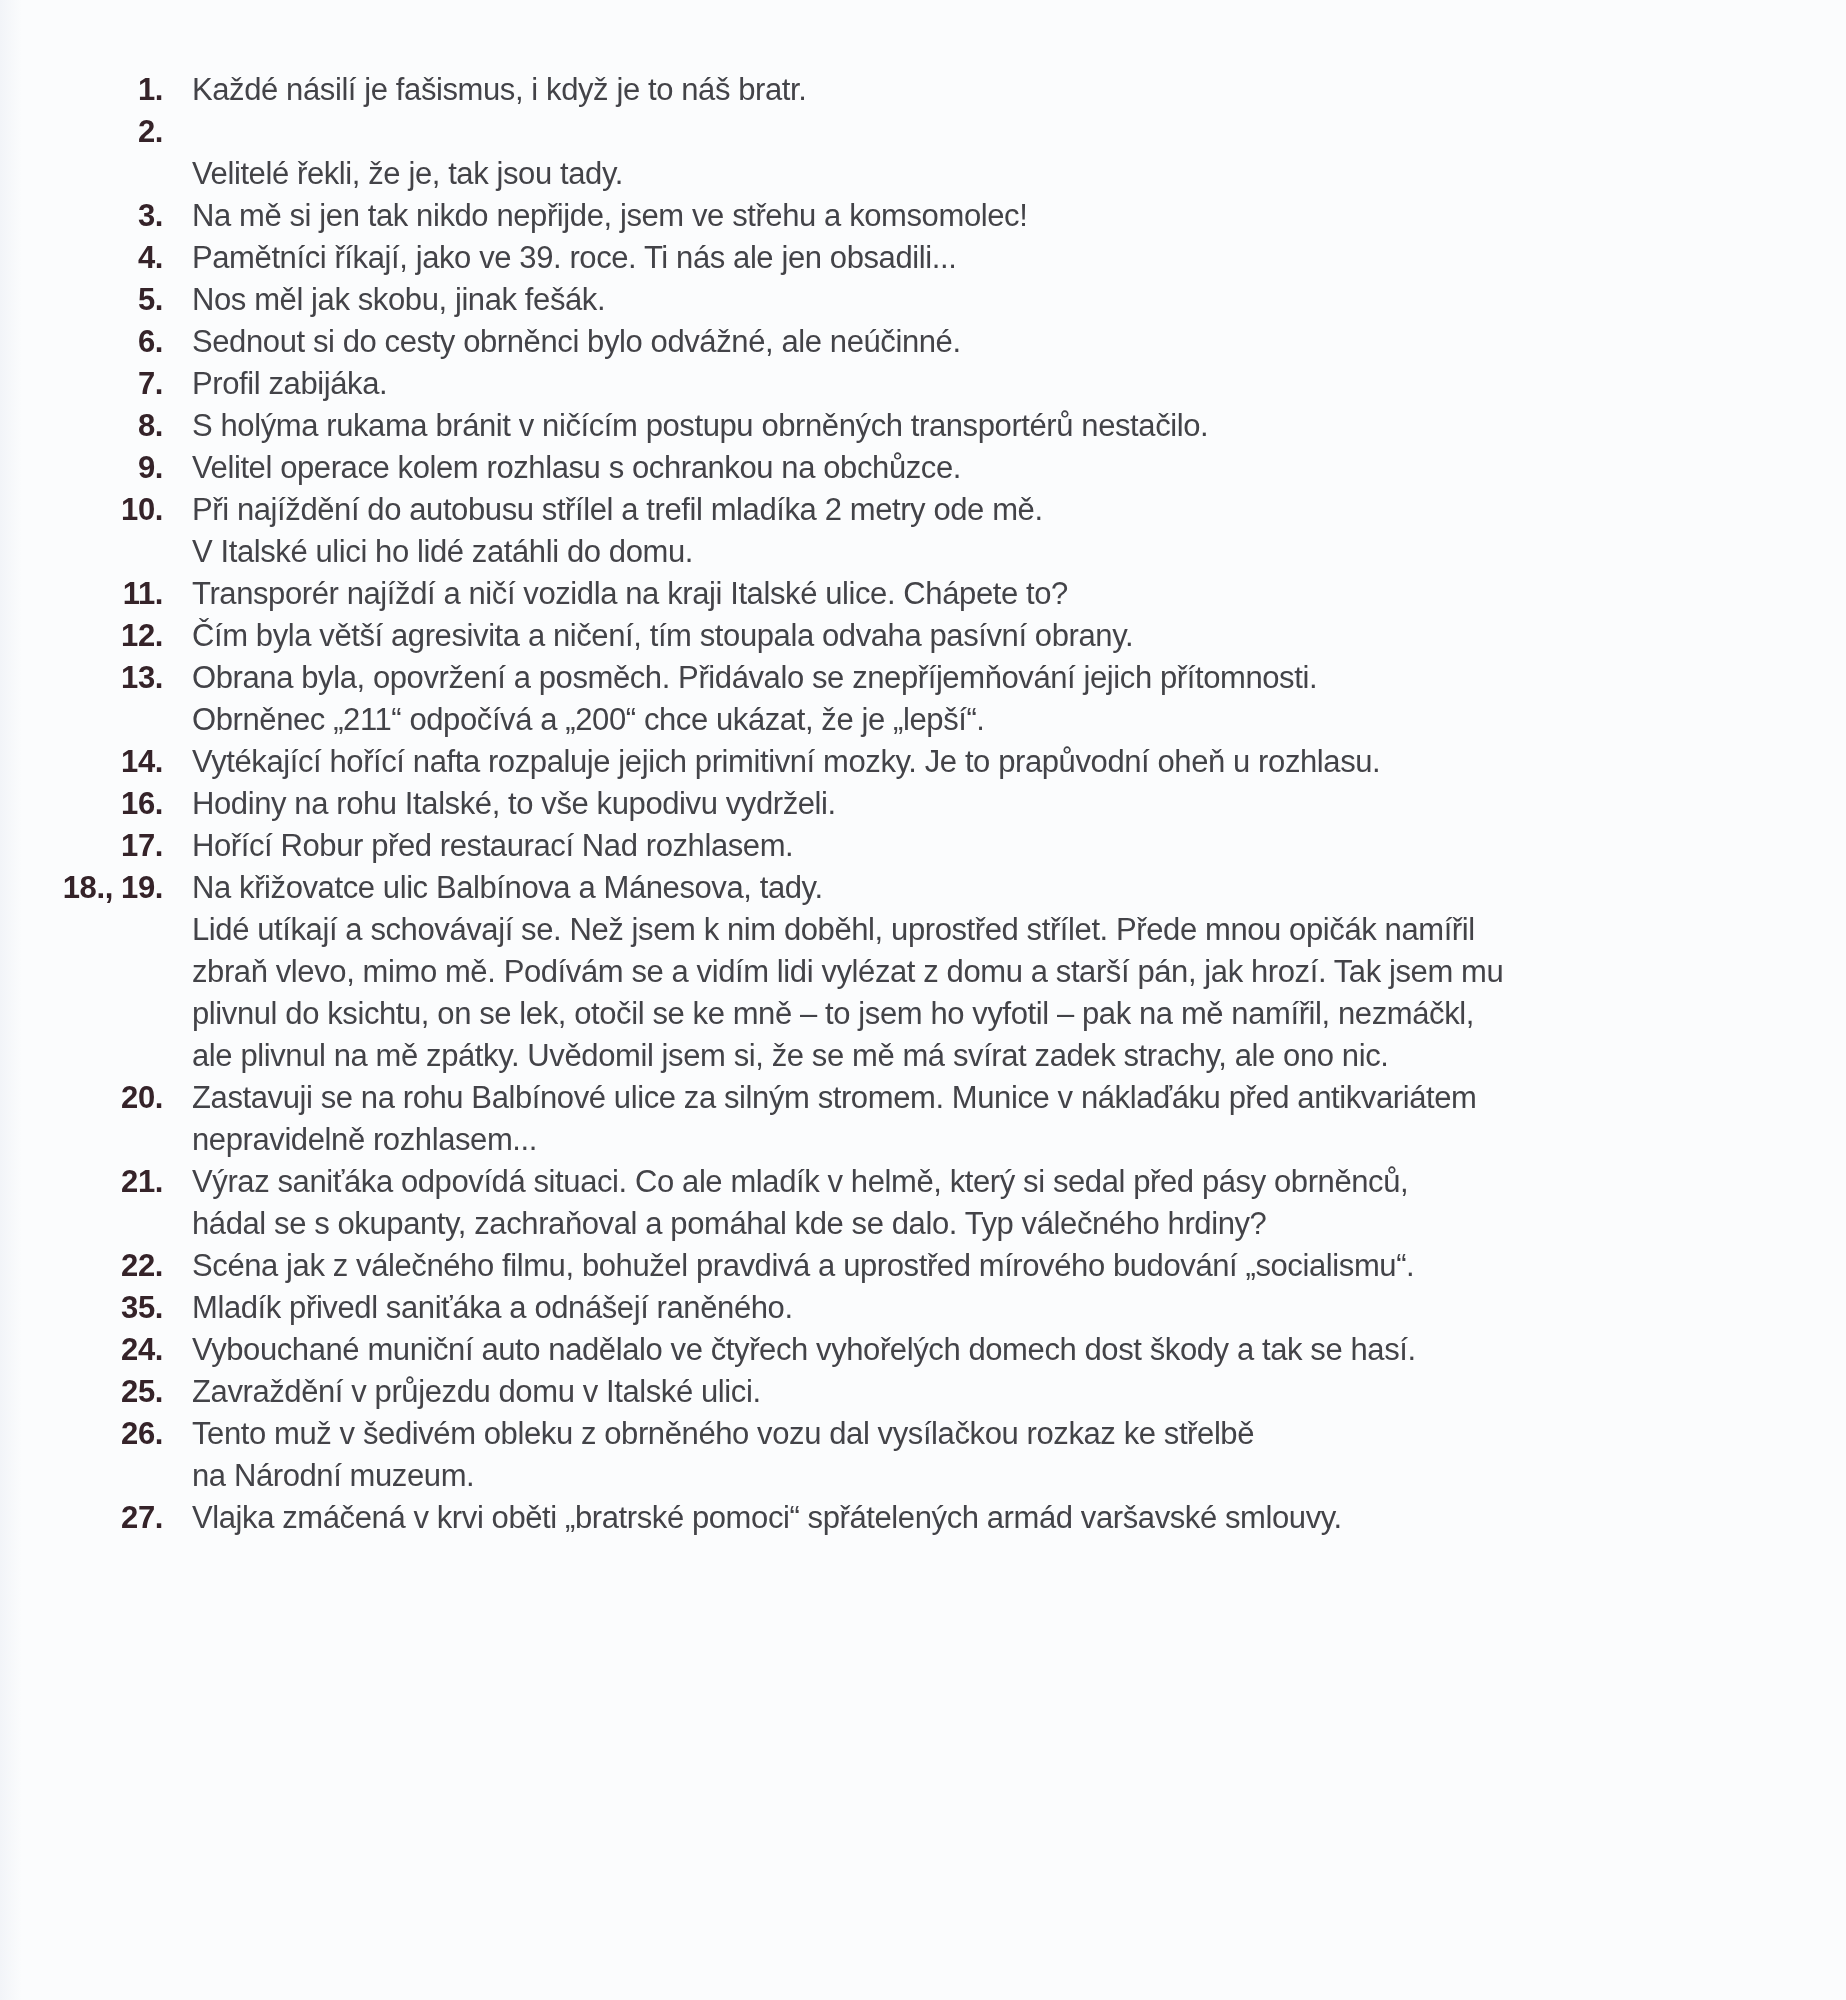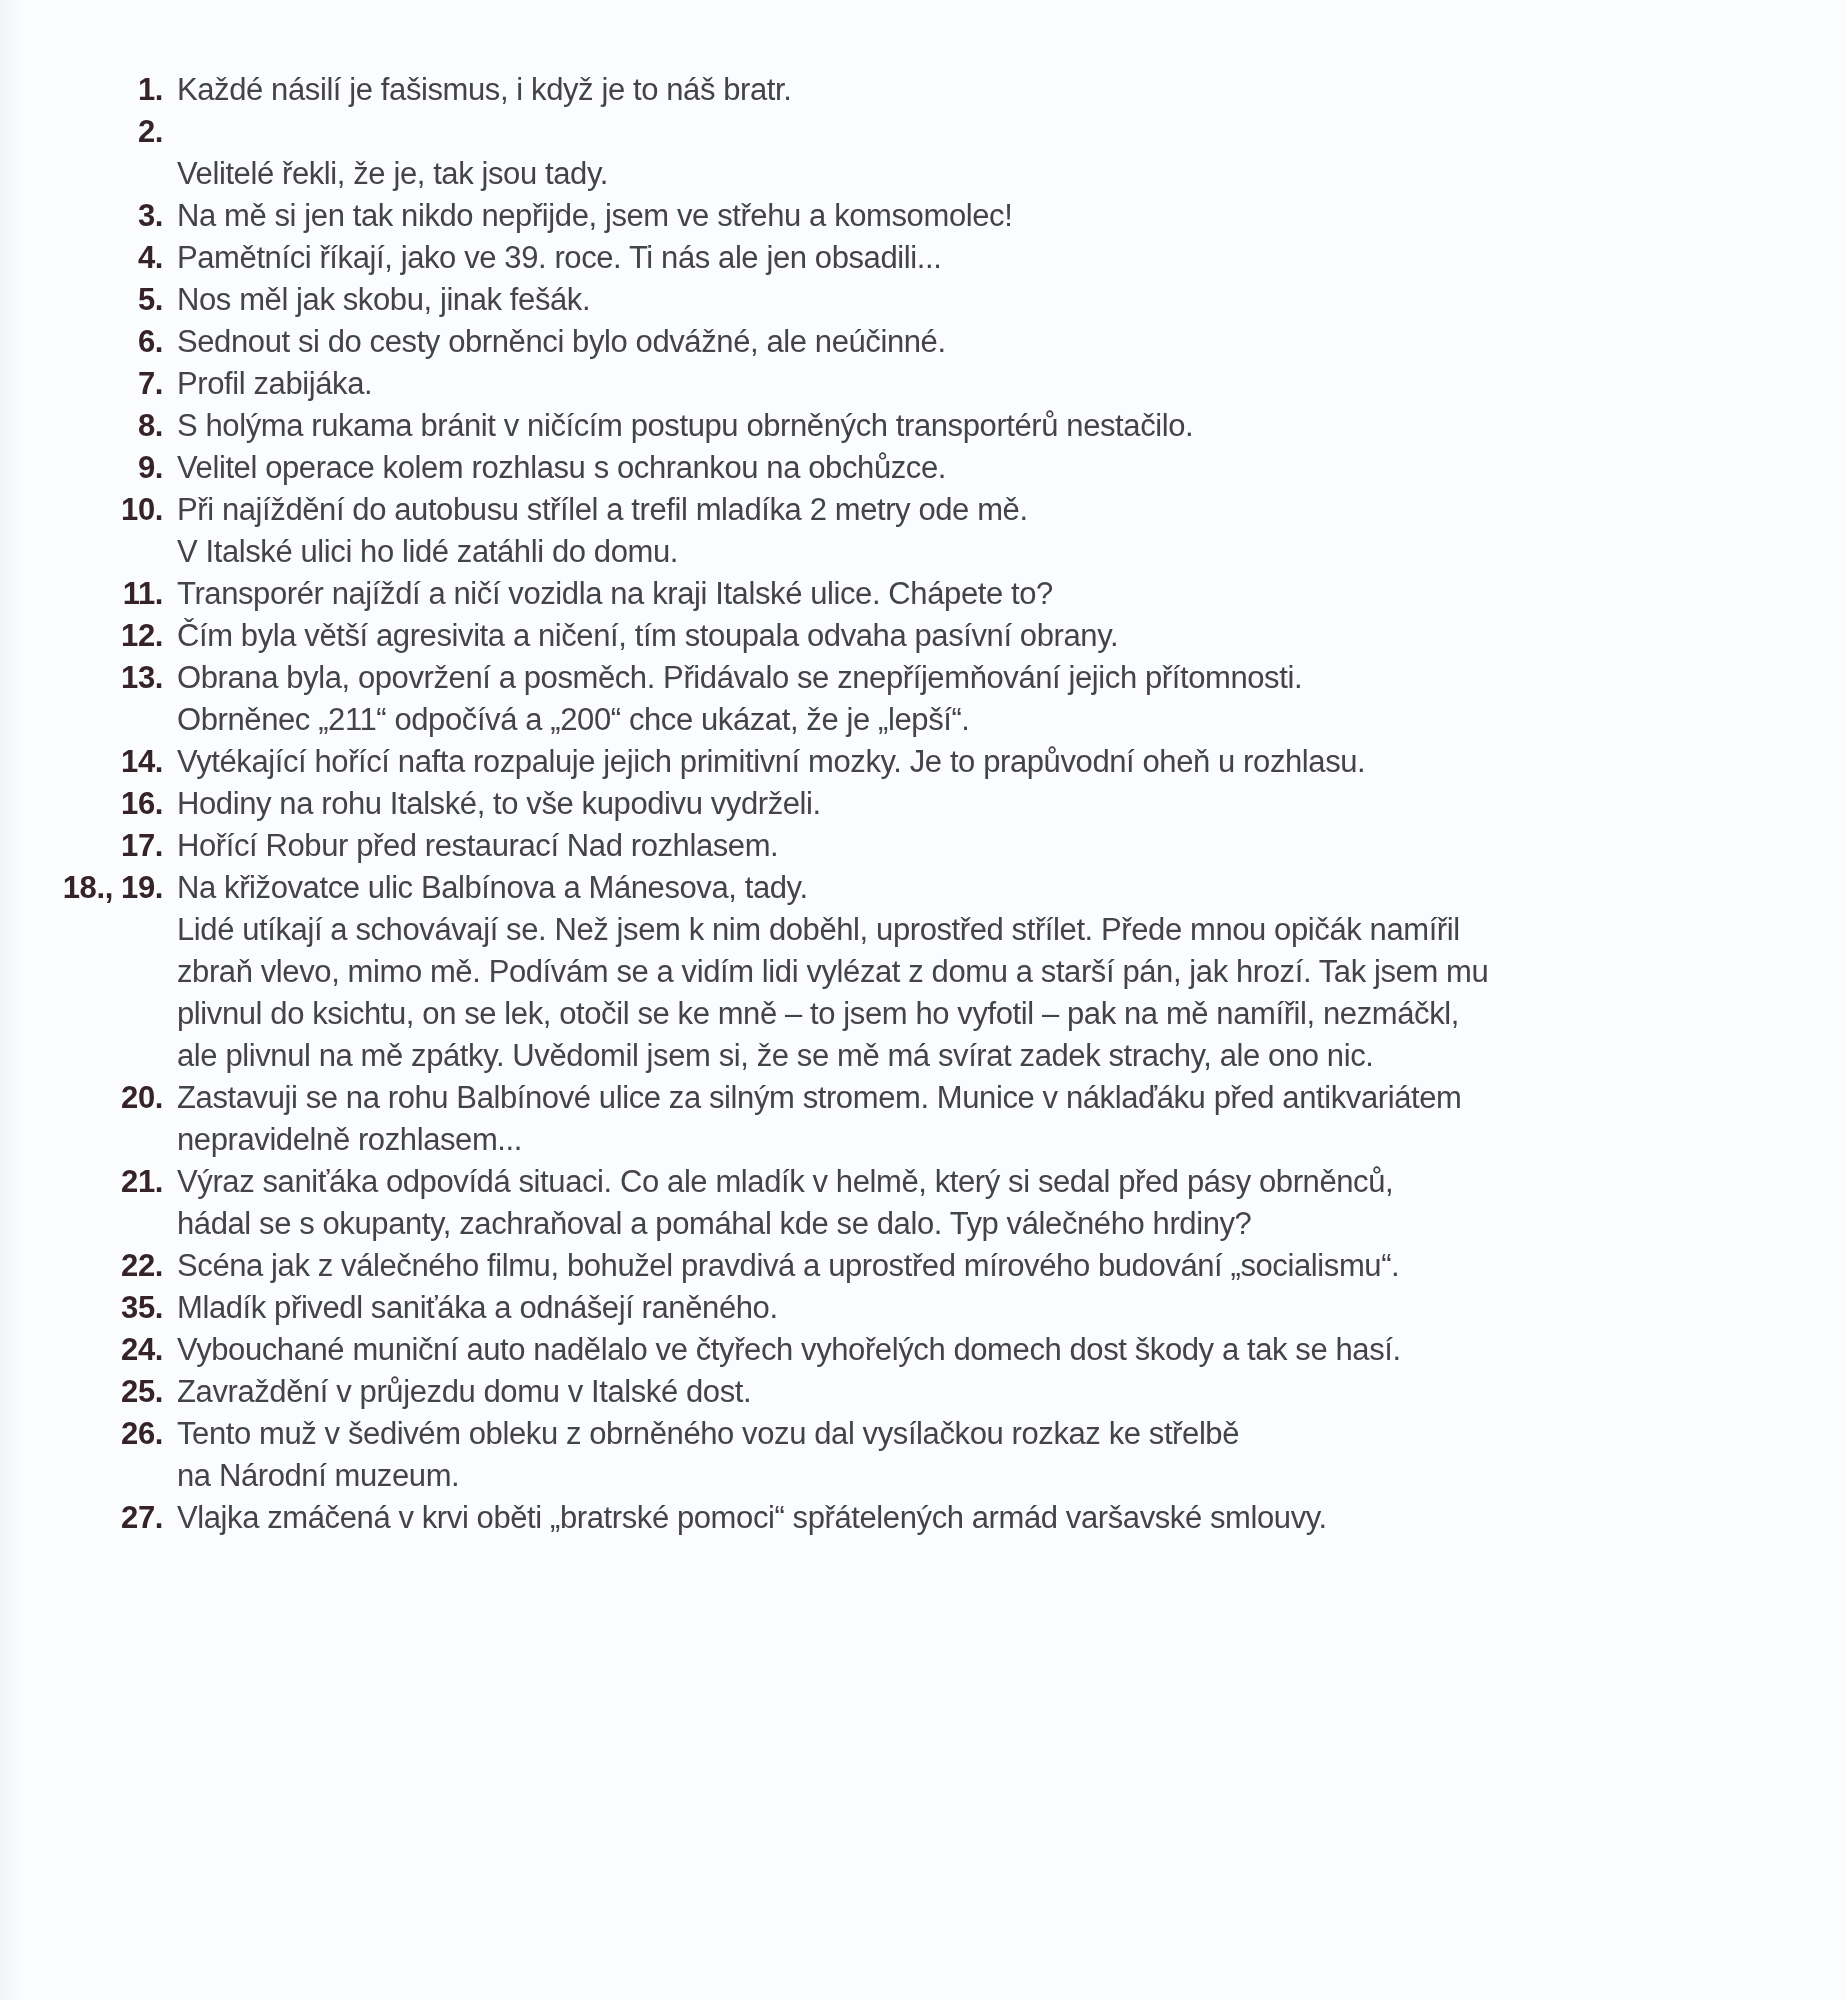--- a/index.html
+++ b/index.html
@@ -39,21 +39,21 @@
   .num {
     flex: 0 0 auto;
     min-width: 112px;
     text-align: right;
     white-space: nowrap;
     font-weight: 700;
     letter-spacing: -0.4px;
     color: var(--number-color, #352329);
   }
   .txt {
-    margin-left: 14px;
+    margin-left: 29px;
     white-space: nowrap;
   }
 </style>
 </head>
 <body style="--page-bg: #fbfcfd; --text-color: #434348; --number-color: #352329;">
 
 <div class="scan-edge"></div>
 
 <div class="page">
     <div class="row">
@@ -174,21 +174,21 @@
     <div class="row">
       <span class="num">35.</span>
       <span class="txt">Mladík přivedl saniťáka a odnášejí raněného.</span>
     </div>
     <div class="row">
       <span class="num">24.</span>
       <span class="txt">Vybouchané muniční auto nadělalo ve čtyřech vyhořelých domech dost škody a tak se hasí.</span>
     </div>
     <div class="row">
       <span class="num">25.</span>
-      <span class="txt">Zavraždění v průjezdu domu v Italské dost.</span>
+      <span class="txt">Zavraždění v průjezdu domu v Italské ulici.</span>
     </div>
     <div class="row">
       <span class="num">26.</span>
       <span class="txt">Tento muž v šedivém obleku z obrněného vozu dal vysílačkou rozkaz ke střelbě</span>
     </div>
     <div class="row">
       <span class="num"></span>
       <span class="txt">na Národní muzeum.</span>
     </div>
     <div class="row">

